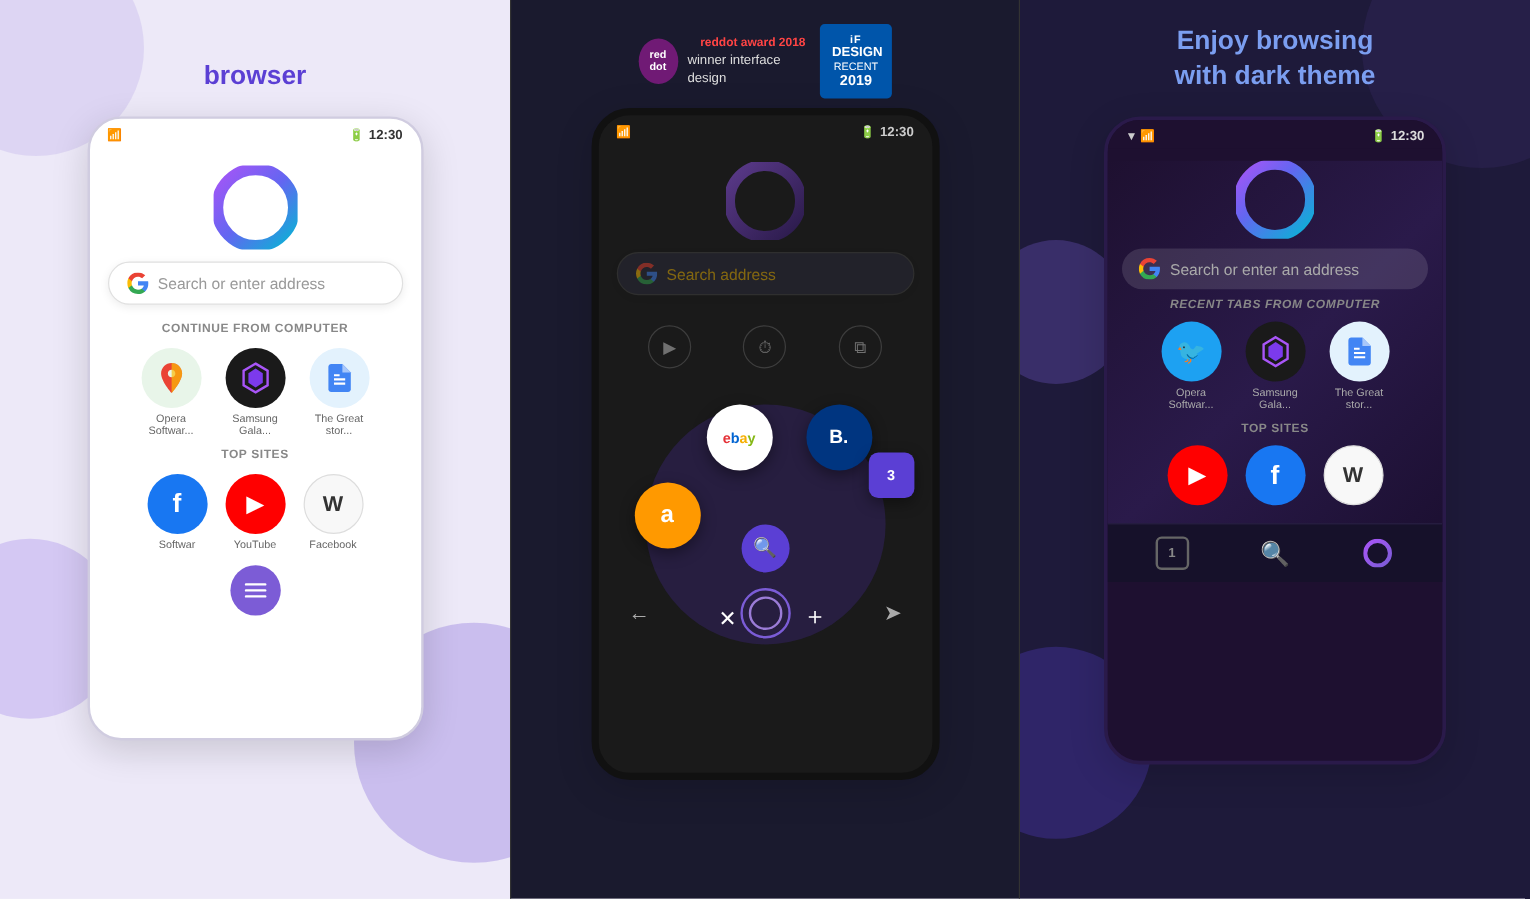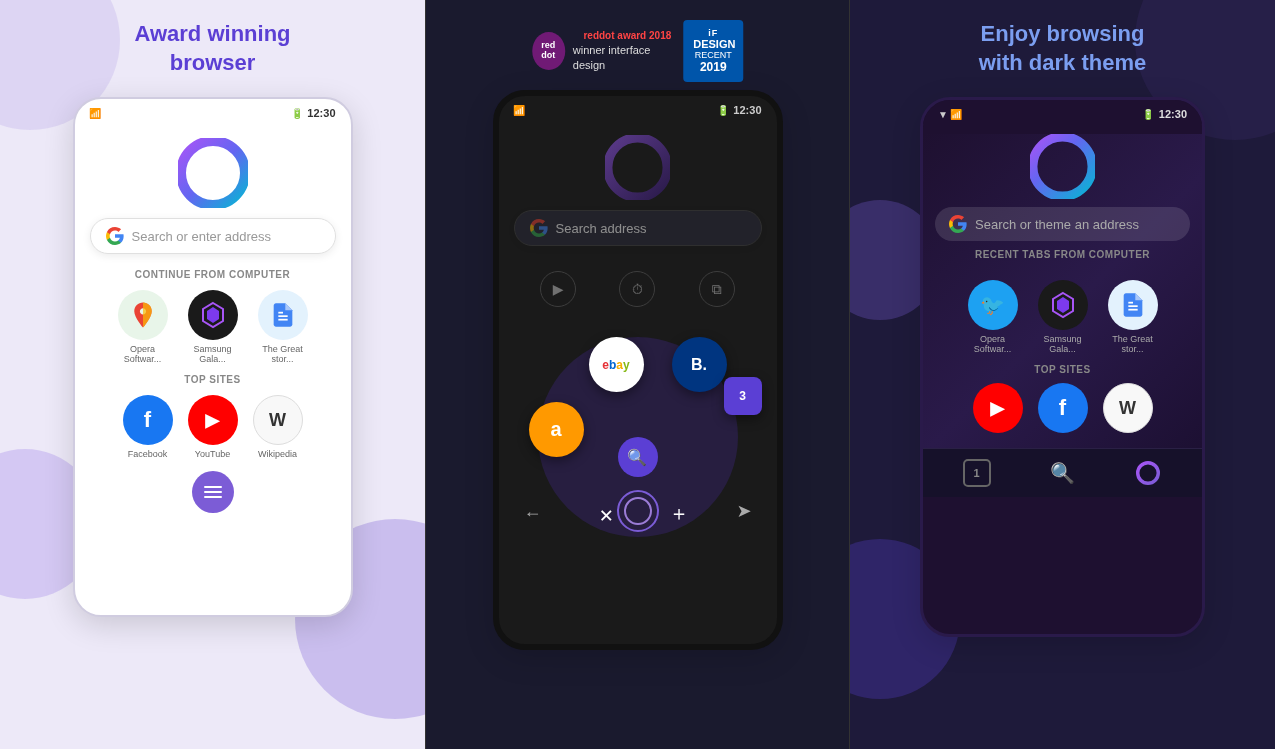--- a/index.html
+++ b/index.html
@@ -130,21 +130,21 @@
     .search-bar-dark {
       background: #2a2a3a;
       border-color: #444;
     }
 
     .search-placeholder {
       font-size: 13px;
       color: #999;
     }
     .search-placeholder-dark {
-      color: #ffffff;
+      color: #eab308;
     }
 
     
     .section-title {
       font-size: 10px;
       font-weight: 700;
       color: #888;
       letter-spacing: 0.5px;
       text-align: center;
       margin-bottom: 10px;
@@ -214,21 +214,21 @@
 
 <div class="main-container">
 
   <div class="panel-1">
 
     <div class="decor-blob" style="width:180px;height:180px;background:#b8a8e8;top:-50px;left:-60px;"></div>
     <div class="decor-blob" style="width:200px;height:200px;background:#7b5cd6;bottom:30px;right:-70px;"></div>
     <div class="decor-blob" style="width:150px;height:150px;background:#9b7de8;bottom:150px;left:-50px;"></div>
 
     <div class="panel-title">
-      <span>Award winning</span><br>
+      <br>
       <span>browser</span>
     </div>
 
     <div class="phone-mockup">
       <div class="phone-frame">
 
         <div class="phone-status-bar">
           <span style="margin-right:auto;font-size:10px;color:#555;">📶</span>
           <span style="font-size:10px;color:#333;">🔋</span>
           <span style="font-size:11px;font-weight:600;color:#333;">12:30</span>
@@ -297,33 +297,33 @@
             </div>
           </div>
 
           <div class="section-title" style="margin-top:8px;">TOP SITES</div>
 
           <div class="app-grid">
             <div class="app-item">
               <div class="app-icon" style="background:#1877f2;">
                 <span style="color:white;font-size:22px;font-weight:900;">f</span>
               </div>
-              <span class="app-label">Facebook</span>
+              <span class="app-label">Softwar</span>
             </div>
             <div class="app-item">
               <div class="app-icon" style="background:#ff0000;">
                 <span style="color:white;font-size:18px;">▶</span>
               </div>
               <span class="app-label">YouTube</span>
             </div>
             <div class="app-item">
               <div class="app-icon" style="background:#f8f8f8;border:1px solid #ddd;">
                 <span style="color:#333;font-size:18px;font-weight:700;">W</span>
               </div>
-              <span class="app-label">Wikipedia</span>
+              <span class="app-label">Facebook</span>
             </div>
           </div>
 
           <div style="display:flex;justify-content:center;margin-top:12px;">
             <div style="width:42px;height:42px;background:#7c5cd6;border-radius:50%;display:flex;flex-direction:column;align-items:center;justify-content:center;gap:3px;">
               <div style="width:18px;height:2px;background:white;border-radius:1px;"></div>
               <div style="width:18px;height:2px;background:white;border-radius:1px;"></div>
               <div style="width:18px;height:2px;background:white;border-radius:1px;"></div>
             </div>
           </div>
@@ -471,26 +471,26 @@
           </div>
 
           <div style="padding:0 12px 8px;">
             <div style="display:flex;align-items:center;background:rgba(255,255,255,0.12);border-radius:25px;padding:8px 14px;gap:8px;">
               <svg width="18" height="18" viewBox="0 0 18 18">
                 <path d="M17.64 9.2c0-.637-.057-1.251-.164-1.84H9v3.481h4.844c-.209 1.125-.843 2.078-1.796 2.717v2.258h2.908c1.702-1.567 2.684-3.874 2.684-6.615z" fill="#4285F4"></path>
                 <path d="M9 18c2.43 0 4.467-.806 5.956-2.18l-2.908-2.259c-.806.54-1.837.86-3.048.86-2.344 0-4.328-1.584-5.036-3.711H.957v2.332A8.997 8.997 0 0 0 9 18z" fill="#34A853"></path>
                 <path d="M3.964 10.71A5.41 5.41 0 0 1 3.682 9c0-.593.102-1.17.282-1.71V4.958H.957A8.996 8.996 0 0 0 0 9c0 1.452.348 2.827.957 4.042l3.007-2.332z" fill="#FBBC05"></path>
                 <path d="M9 3.58c1.321 0 2.508.454 3.44 1.345l2.582-2.58C13.463.891 11.426 0 9 0A8.997 8.997 0 0 0 .957 4.958L3.964 7.29C4.672 5.163 6.656 3.58 9 3.58z" fill="#EA4335"></path>
               </svg>
-              <span style="font-size:13px;color:#aaa;">Search or theme an address</span>
+              <span style="font-size:13px;color:#aaa;">Search or enter an address</span>
             </div>
           </div>
 
           <div style="padding:0 12px;">
-            <div class="section-title section-title-light" style="color:#888;margin-bottom:20px;">RECENT TABS FROM COMPUTER</div>
+            <div class="section-title section-title-light" style="color:#888;margin-bottom:8px;font-style:italic;">RECENT TABS FROM COMPUTER</div>
 
             <div class="app-grid">
 
               <div class="app-item">
                 <div class="app-icon" style="background:#1da1f2;">
                   <span style="color:white;font-size:20px;">🐦</span>
                 </div>
                 <span class="app-label app-label-dark">Opera Softwar...</span>
               </div>
 

